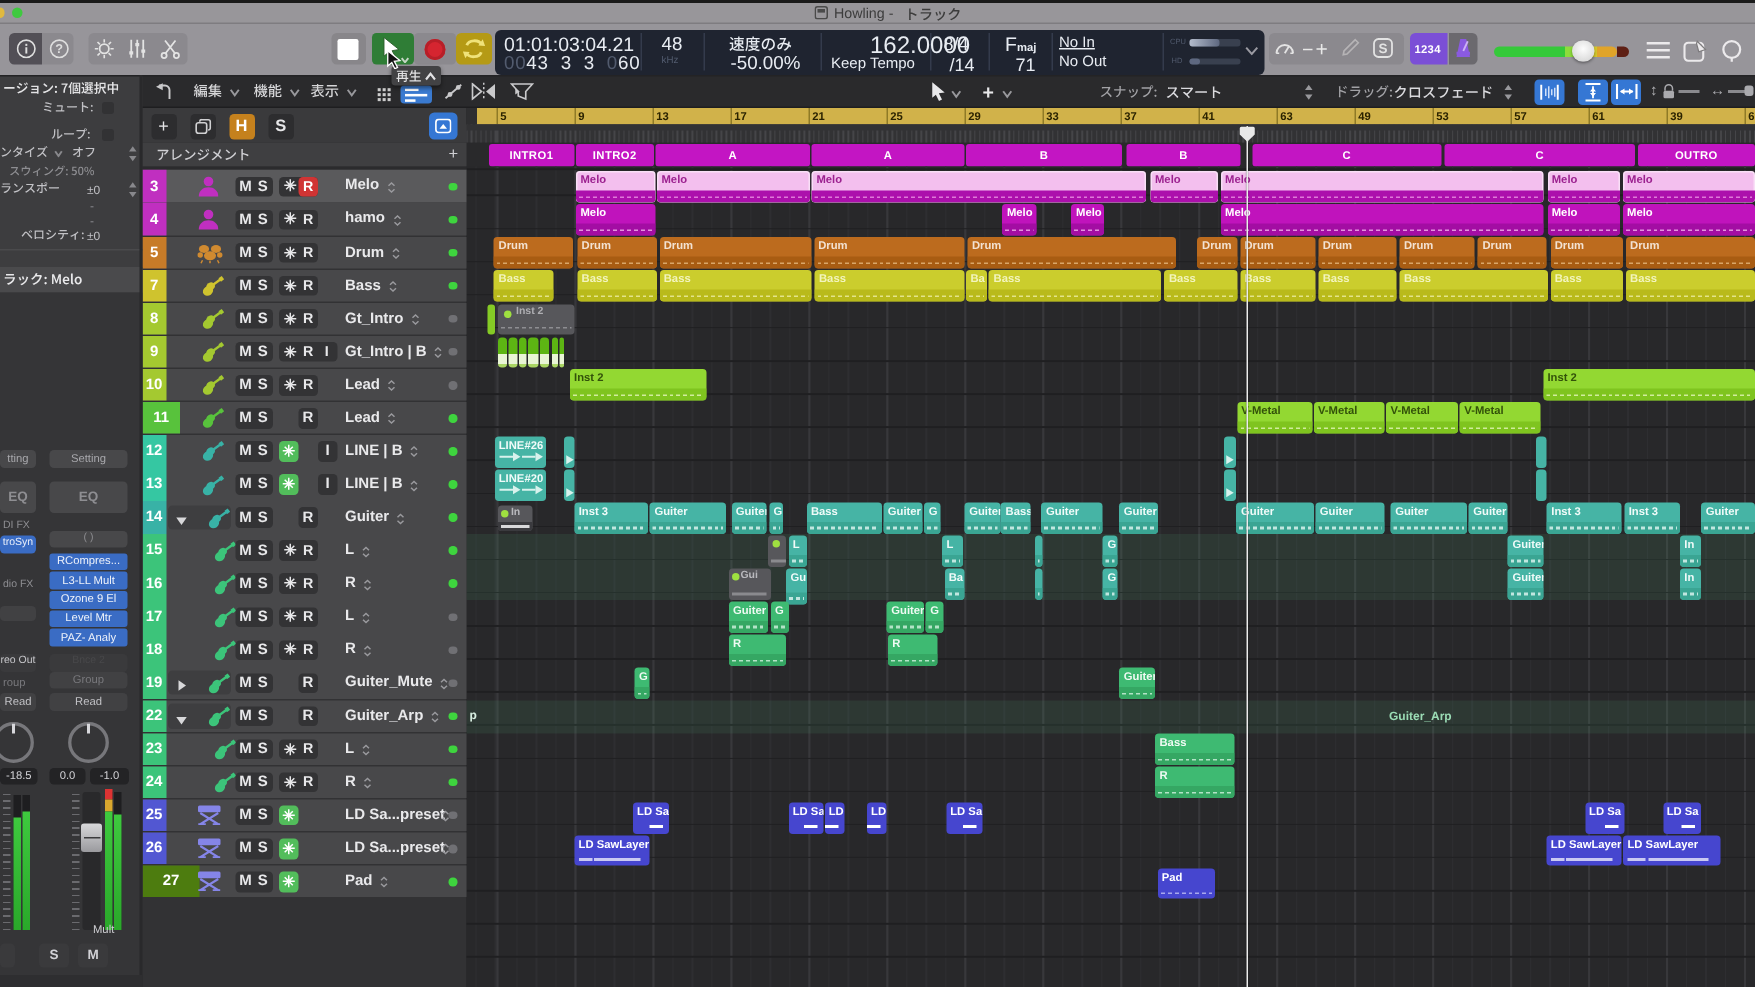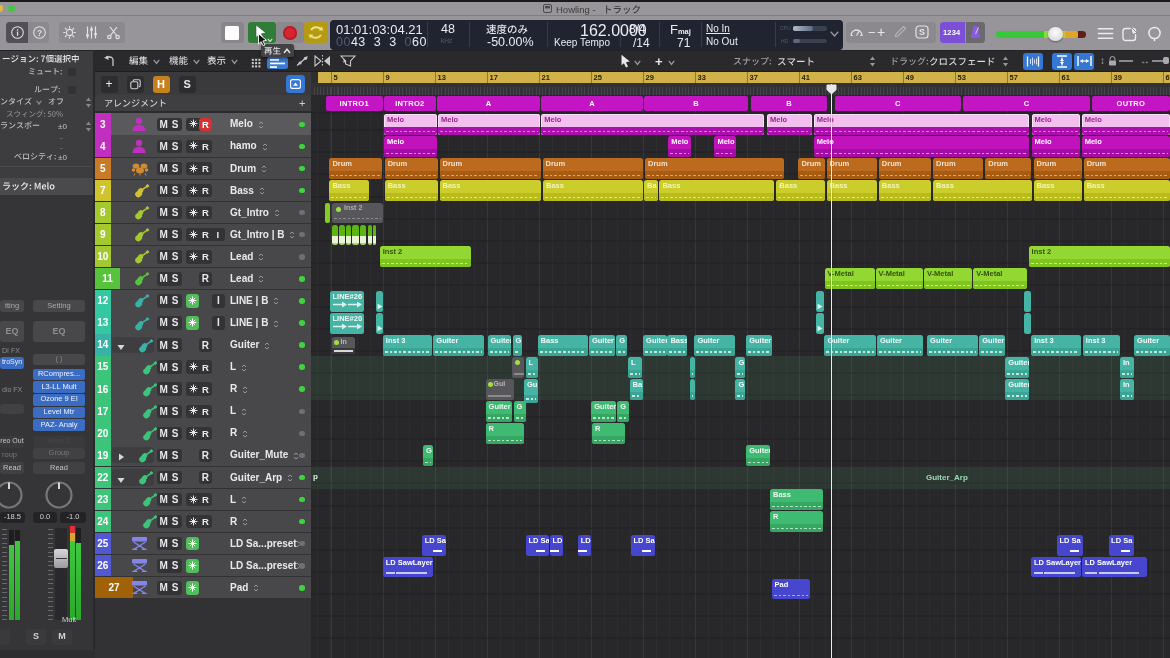--- a/index.html
+++ b/index.html
@@ -749,21 +749,21 @@
       </svg>
     </div>
     <div class="a" style="left:202px;top:405.9100000000001px;font-size:9.5px;color:#e8e8ea;font-weight:700;letter-spacing:0;">R</div>
     <div class="nm" style="top:405.31000000000006px">L</div>
     <svg class="a" style="left:241px;top:407.81000000000006px" width="6" height="8" viewBox="0 0 6 8">
       <path d="M1 2.8 3 1 5 2.8" fill="none" stroke="#9a9a9e" stroke-width="1"></path>
       <path d="M1 5.2 3 7 5 5.2" fill="none" stroke="#9a9a9e" stroke-width="1"></path>
     </svg>
     <div class="dot" style="top:408.51000000000005px;background:#707074"></div>
     <div class="hrow" style="top:422.38px;background:#48484a"></div>
-    <div class="nstrip" style="left:95px;top:422.38px;height:21.6px;width:15.5px;background:#3cc47a">20</div>
+    <div class="nstrip" style="left:95px;top:422.38px;height:21.6px;width:15.5px;background:#3cc47a">18</div>
     <svg class="a" style="left:139px;top:425.88px" width="20" height="16" viewBox="0 0 20 16">
       <g transform="rotate(-36 10 8)">
         <ellipse cx="6.4" cy="9" rx="3.6" ry="3.1" fill="#3cc47a"></ellipse>
         <ellipse cx="9.6" cy="7.6" rx="2.9" ry="2.5" fill="#3cc47a"></ellipse>
         <rect x="11" y="6.9" width="7" height="1.6" fill="#3cc47a"></rect>
         <rect x="17" y="6.3" width="2.6" height="2.8" fill="#3cc47a"></rect>
       </g>
     </svg>
     <div class="mp" style="left:156.5px;top:426.58px;width:25px;height:13.5px">
       <span style="margin-right:4px">M</span>
@@ -934,21 +934,21 @@
         </g>
       </svg>
     </div>
     <div class="nm" style="top:559.8px">LD Sa...preset</div>
     <svg class="a" style="left:294px;top:562.3px" width="6" height="8" viewBox="0 0 6 8">
       <path d="M1 2.8 3 1 5 2.8" fill="none" stroke="#9a9a9e" stroke-width="1"></path>
       <path d="M1 5.2 3 7 5 5.2" fill="none" stroke="#9a9a9e" stroke-width="1"></path>
     </svg>
     <div class="dot" style="top:563.0px;background:#707074"></div>
     <div class="hrow" style="top:576.87px;background:#48484a"></div>
-    <div class="nstrip" style="left:95px;top:576.87px;height:21.6px;width:38px;background:#a16207">27</div>
+    <div class="nstrip" style="left:95px;top:576.87px;height:21.6px;width:38px;background:#4d7c0f">27</div>
     <svg class="a" style="left:131px;top:580.37px" width="17" height="14" viewBox="0 0 17 14">
       <rect x="1" y="1" width="15" height="4.5" rx="1" fill="#8585e8"></rect>
       <path d="M2.5 6 14.5 13.5M14.5 6 2.5 13.5M1.2 13.5h5M10.8 13.5h5" stroke="#8585e8" stroke-width="1.4"></path>
     </svg>
     <div class="mp" style="left:156.5px;top:581.07px;width:25px;height:13.5px">
       <span style="margin-right:4px">M</span>
       <span>S</span>
     </div>
     <div class="a" style="left:186px;top:581.07px;width:13px;height:13.5px;background:#52bd5b;border-radius:3px"></div>
     <div class="a" style="left:188px;top:582.87px">

